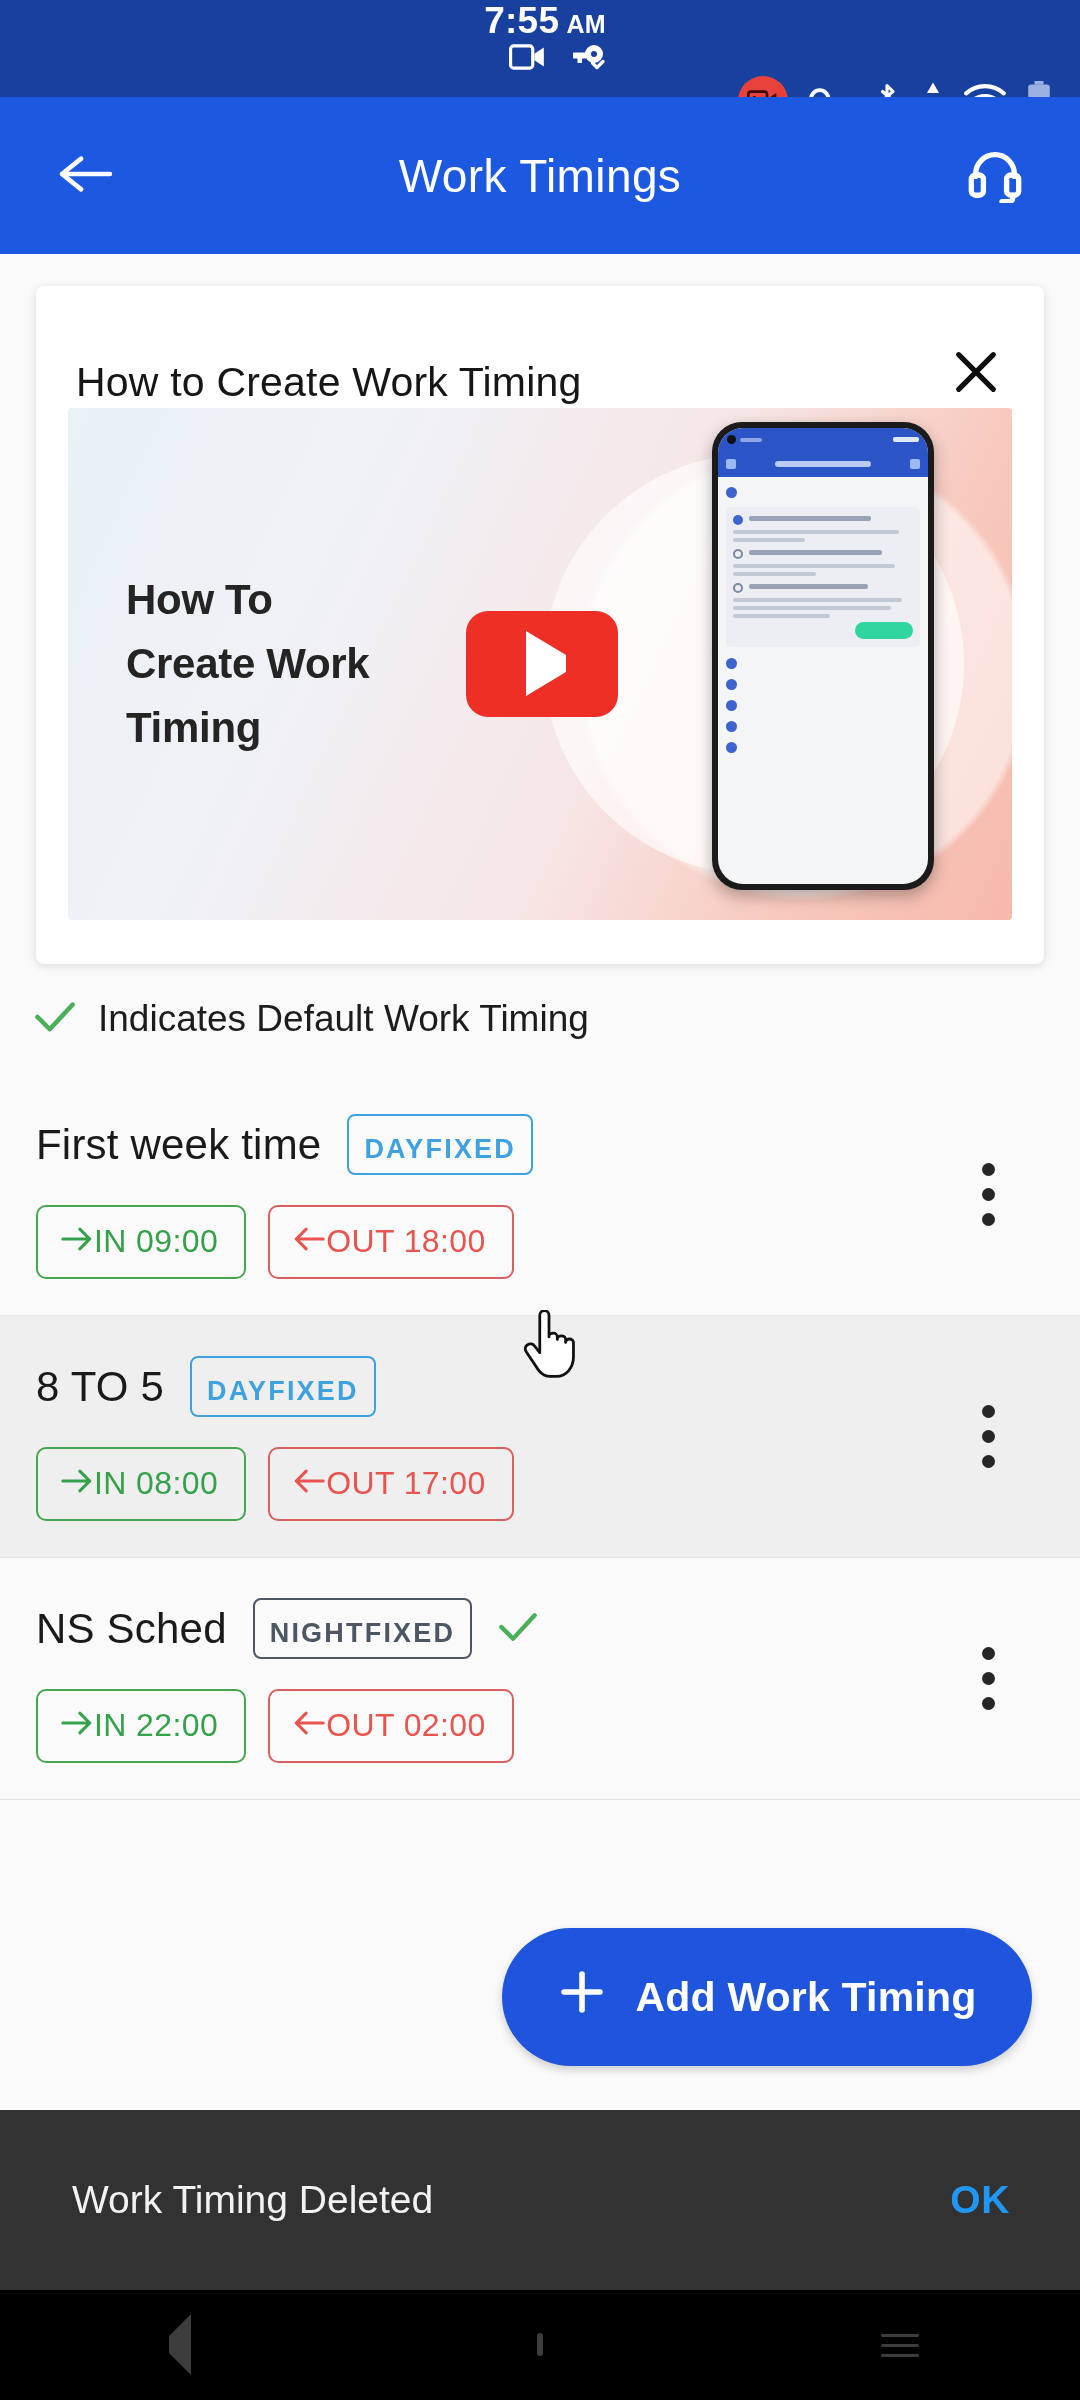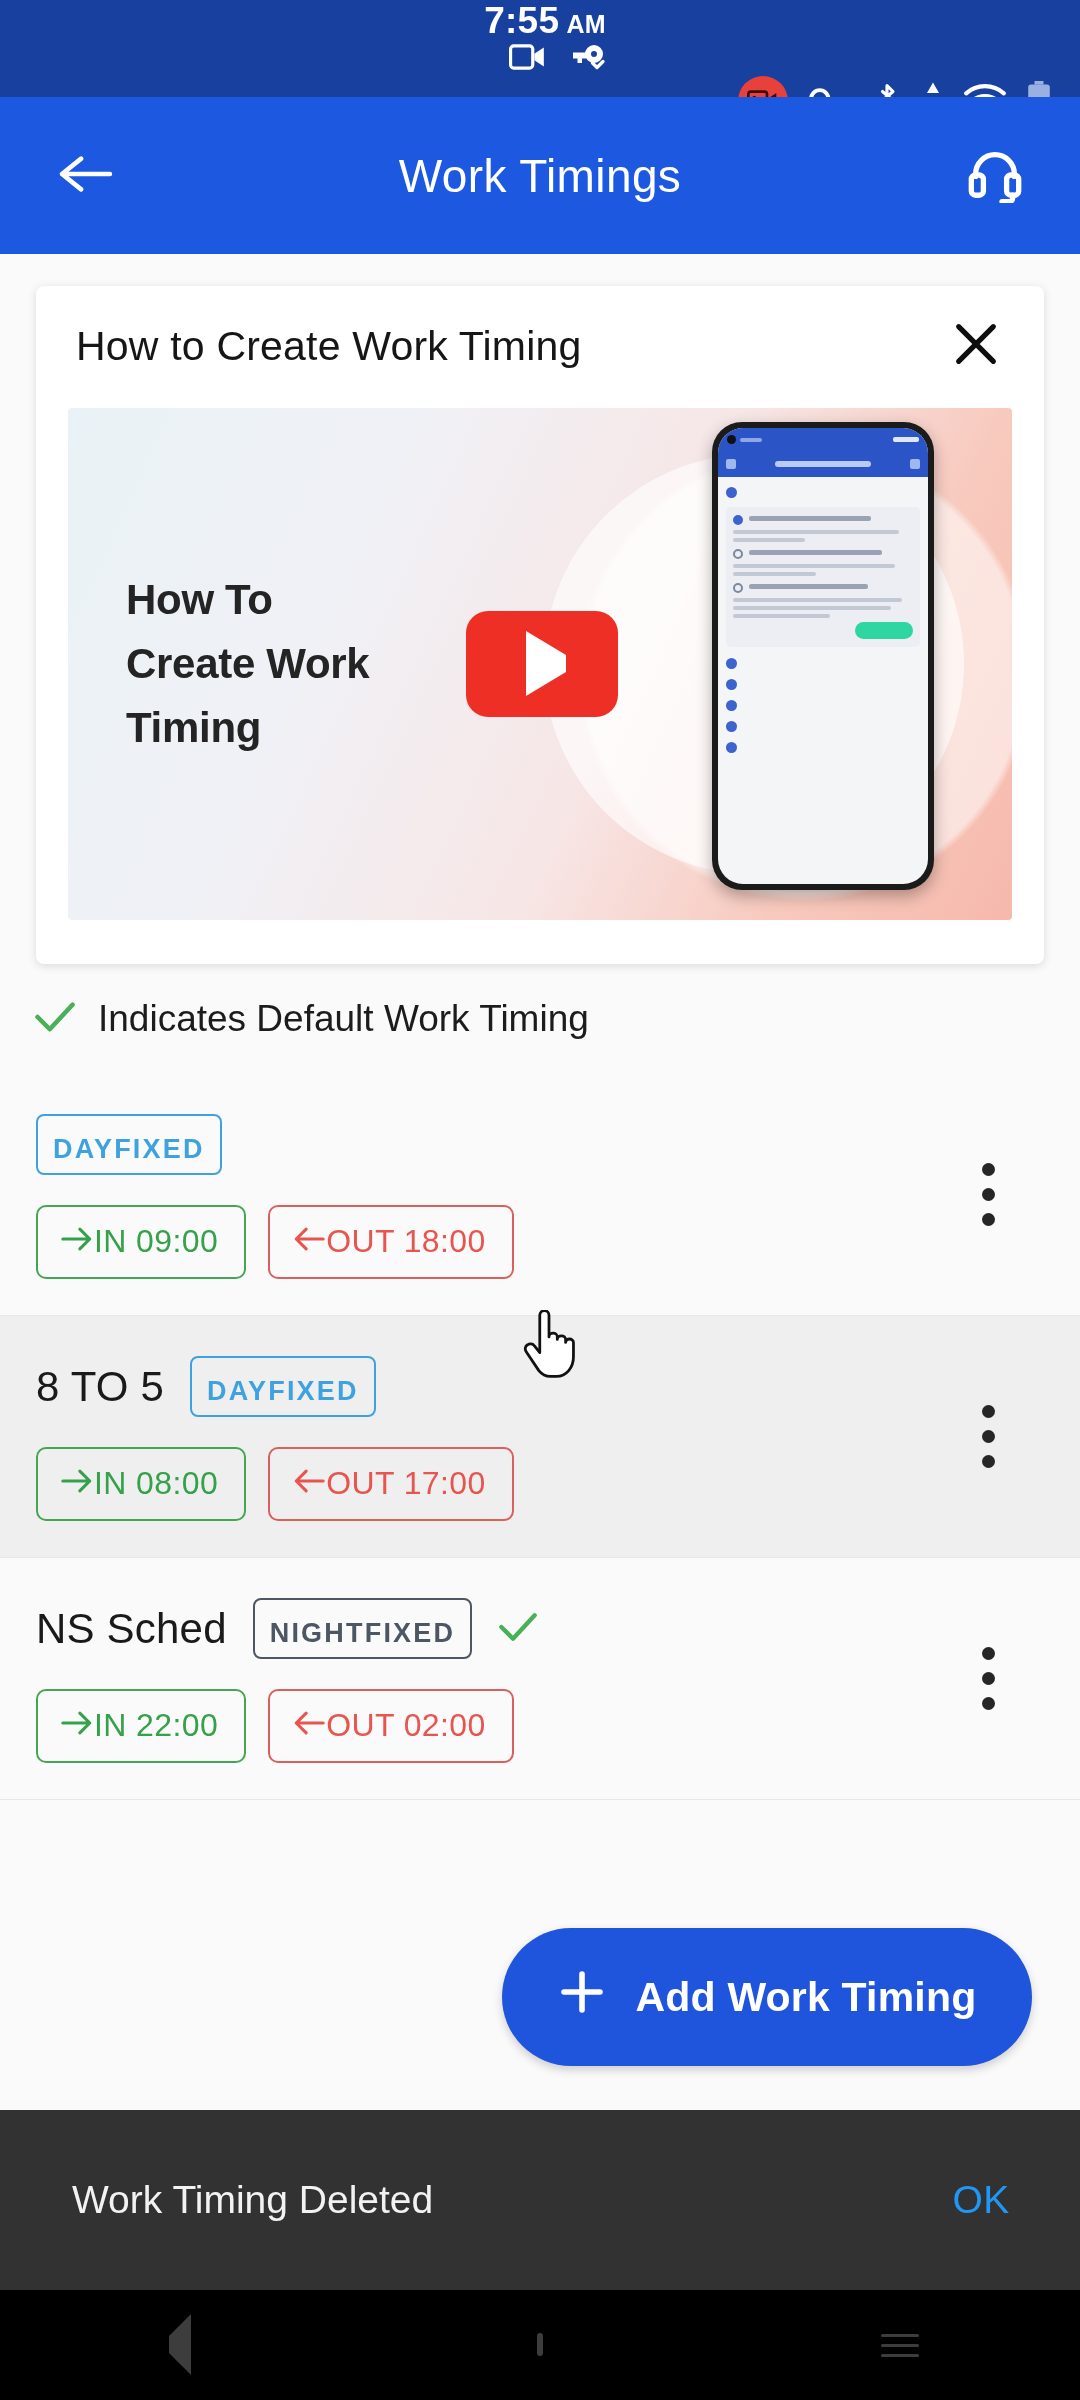--- a/index.html
+++ b/index.html
@@ -45,21 +45,21 @@
     background:#fafafa;
   }
 
   
   .promo-card{
     position:absolute; top:32px; left:36px; width:1008px; height:678px;
     background:#fff; border-radius:8px;
     box-shadow:0 2px 10px rgba(0,0,0,.13);
   }
   .promo-head{
-    height:120px; display:flex; align-items:center;
+    height:120px; display:flex; align-items:flex-end;
     padding:0 36px 0 40px;
   }
   .promo-title{ font-size:41px; color:#161616; font-weight:400; letter-spacing:.2px; }
   .promo-close{ margin-left:auto; display:flex; align-items:center; justify-content:center;
     width:64px; height:64px; }
 
   .thumb{
     position:absolute; left:32px; top:122px; width:944px; height:512px;
     border-radius:4px; overflow:hidden;
     background:
@@ -159,21 +159,21 @@
     box-shadow:0 4px 10px rgba(0,0,0,.18);
     color:#fff; font-size:41px; font-weight:700; letter-spacing:.2px;
   }
 
   
   .snackbar{
     position:absolute; top:2110px; left:0; width:1080px; height:180px;
     background:#323232; display:flex; align-items:center; padding:0 70px 0 72px;
   }
   .snack-text{ color:#f2f2f2; font-size:39px; }
-  .snack-action{ margin-left:auto; color:#2196f3; font-size:39px; font-weight:400; letter-spacing:.6px; }
+  .snack-action{ margin-left:auto; color:#2196f3; font-size:39px; font-weight:700; letter-spacing:.6px; }
 
   
   .navbar{
     position:absolute; top:2290px; left:0; width:1080px; height:110px;
     background:#000; display:flex; align-items:center; justify-content:space-around;
   }
   .nav-item{ width:120px; height:110px; display:flex; align-items:center; justify-content:center; }
   .nav-tri{
     width:0;height:0;border-right:22px solid #3d3d3d;
     border-top:22px solid transparent;border-bottom:22px solid transparent;
@@ -372,20 +372,21 @@
             <path d="M2 10l7 7L22 3" fill="none" stroke="#4aaf59" stroke-width="2.6" stroke-linecap="round" stroke-linejoin="round"></path>
           </svg>
       </span>
       <span class="legend-text">Indicates Default Work Timing</span>
     </div>
 
     <div class="list">
 
       <div class="row">
         <div class="row-title-line">
+          <span class="row-title">First week time</span>
           <span class="badge">DAYFIXED</span>
         </div>
         <div class="chips">
           <span class="chip">
             <span>
               <svg width="34" height="26" viewBox="0 0 24 18">
                   <path d="M2 9h19M14 2l7 7-7 7" fill="none" stroke="#35a14a" stroke-width="2.2" stroke-linecap="round" stroke-linejoin="round"></path>
                 </svg>
             </span>
             <span>IN 09:00</span>

